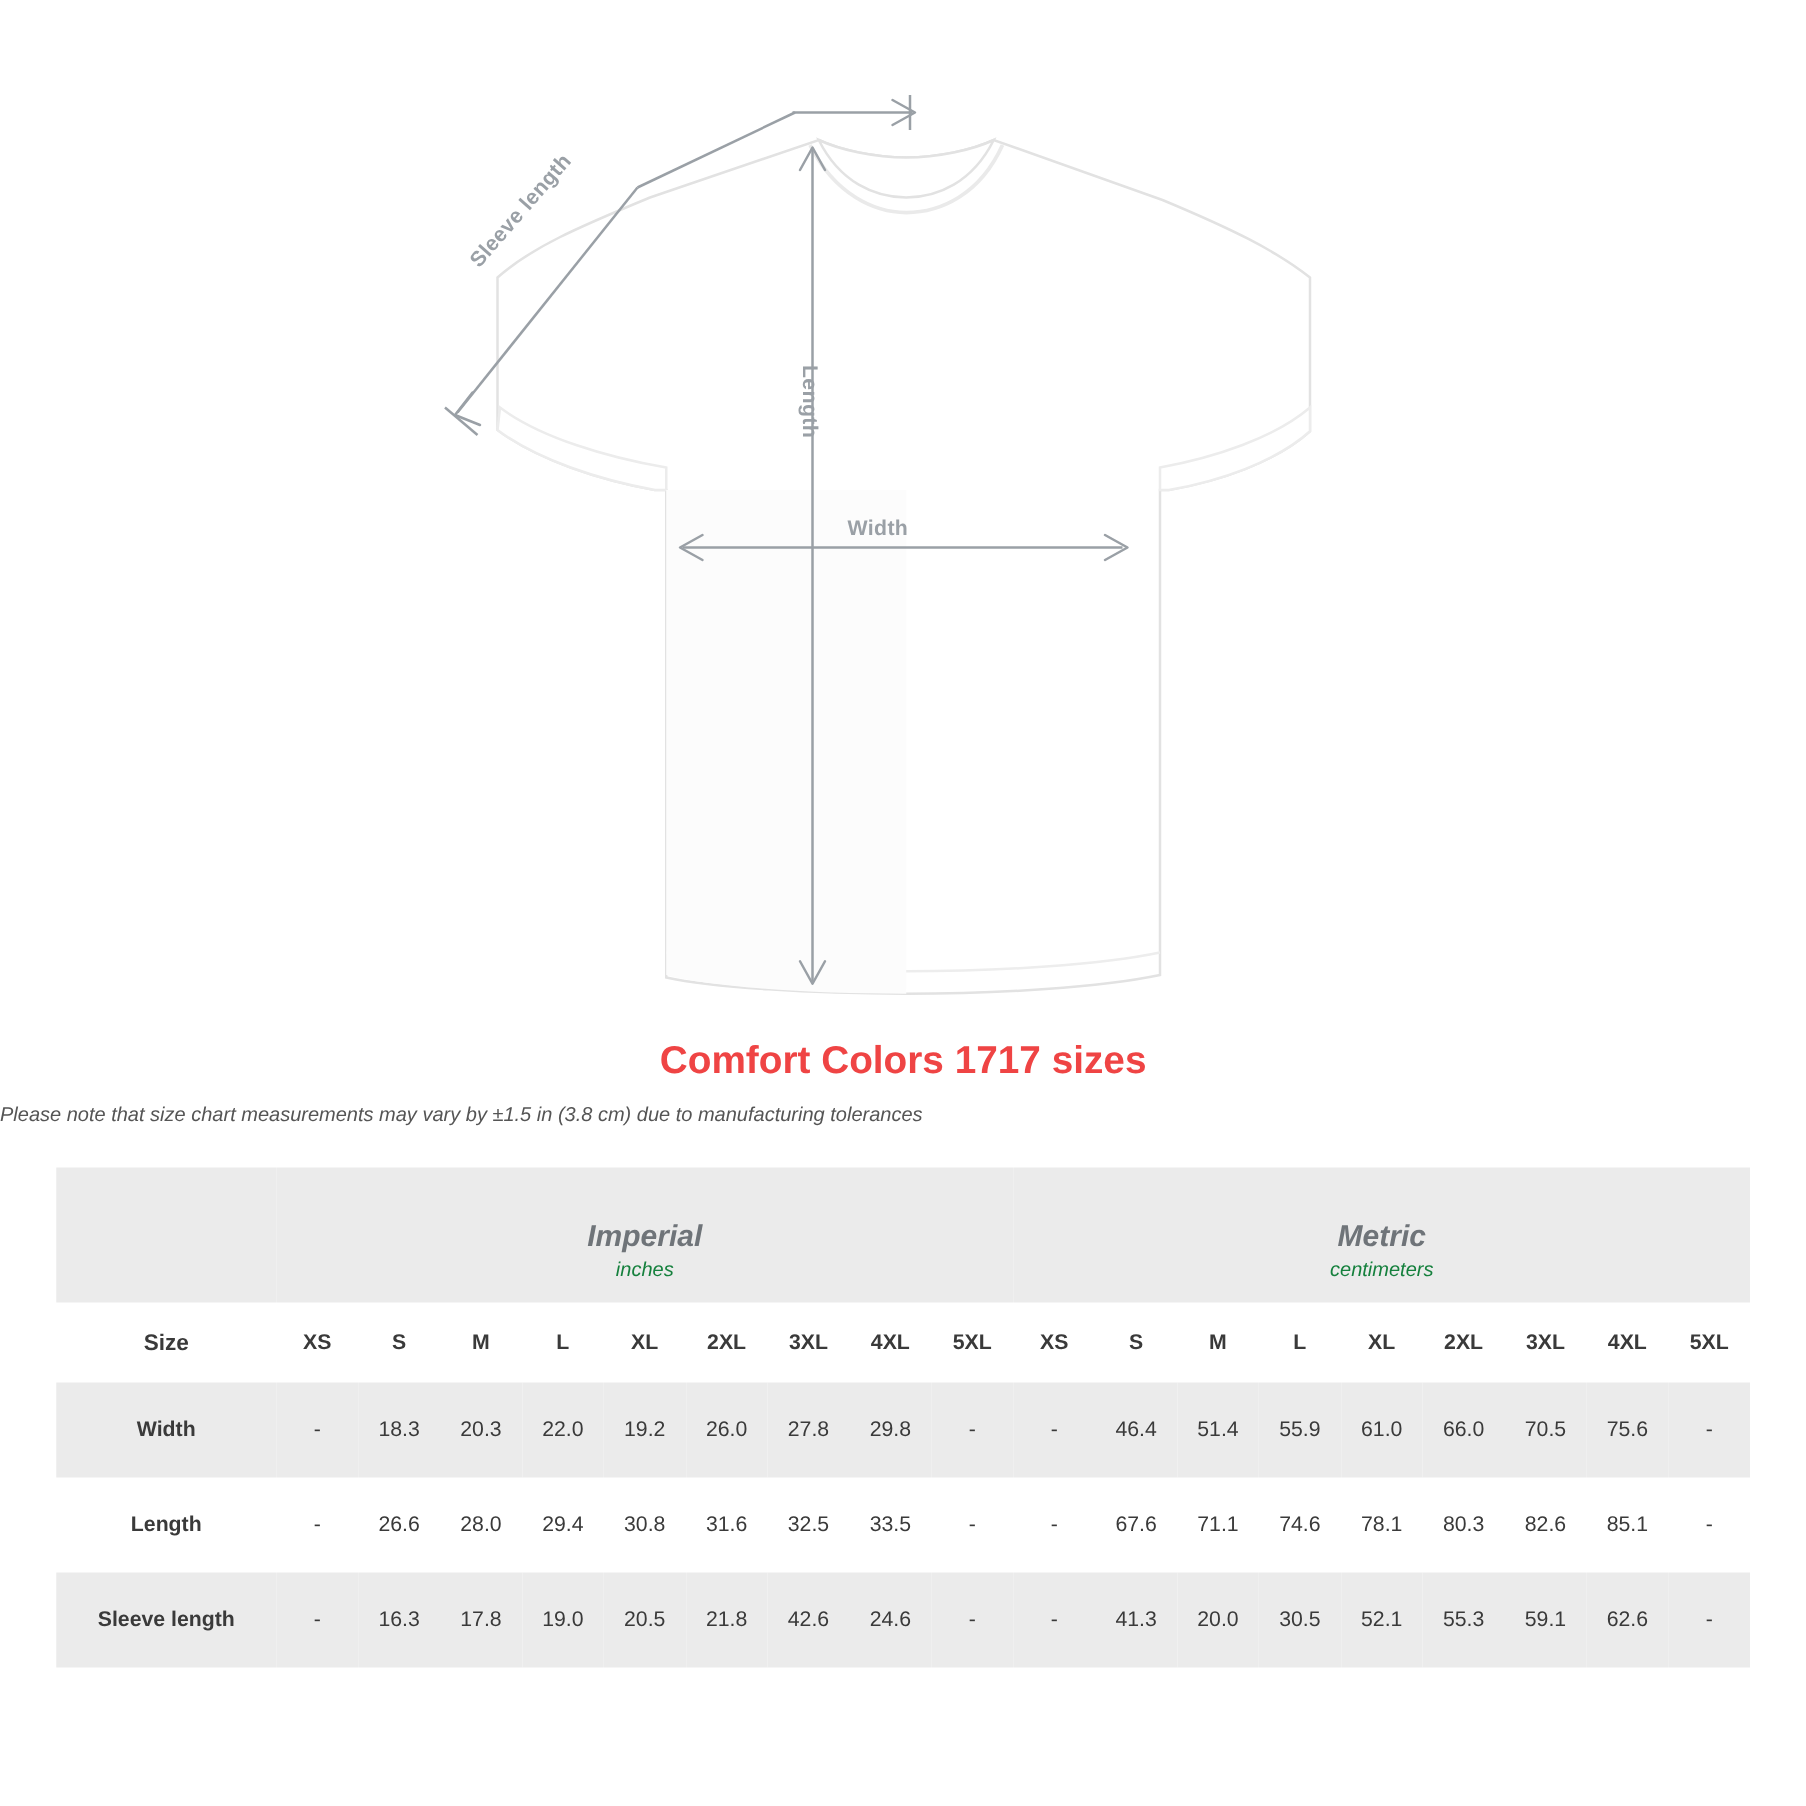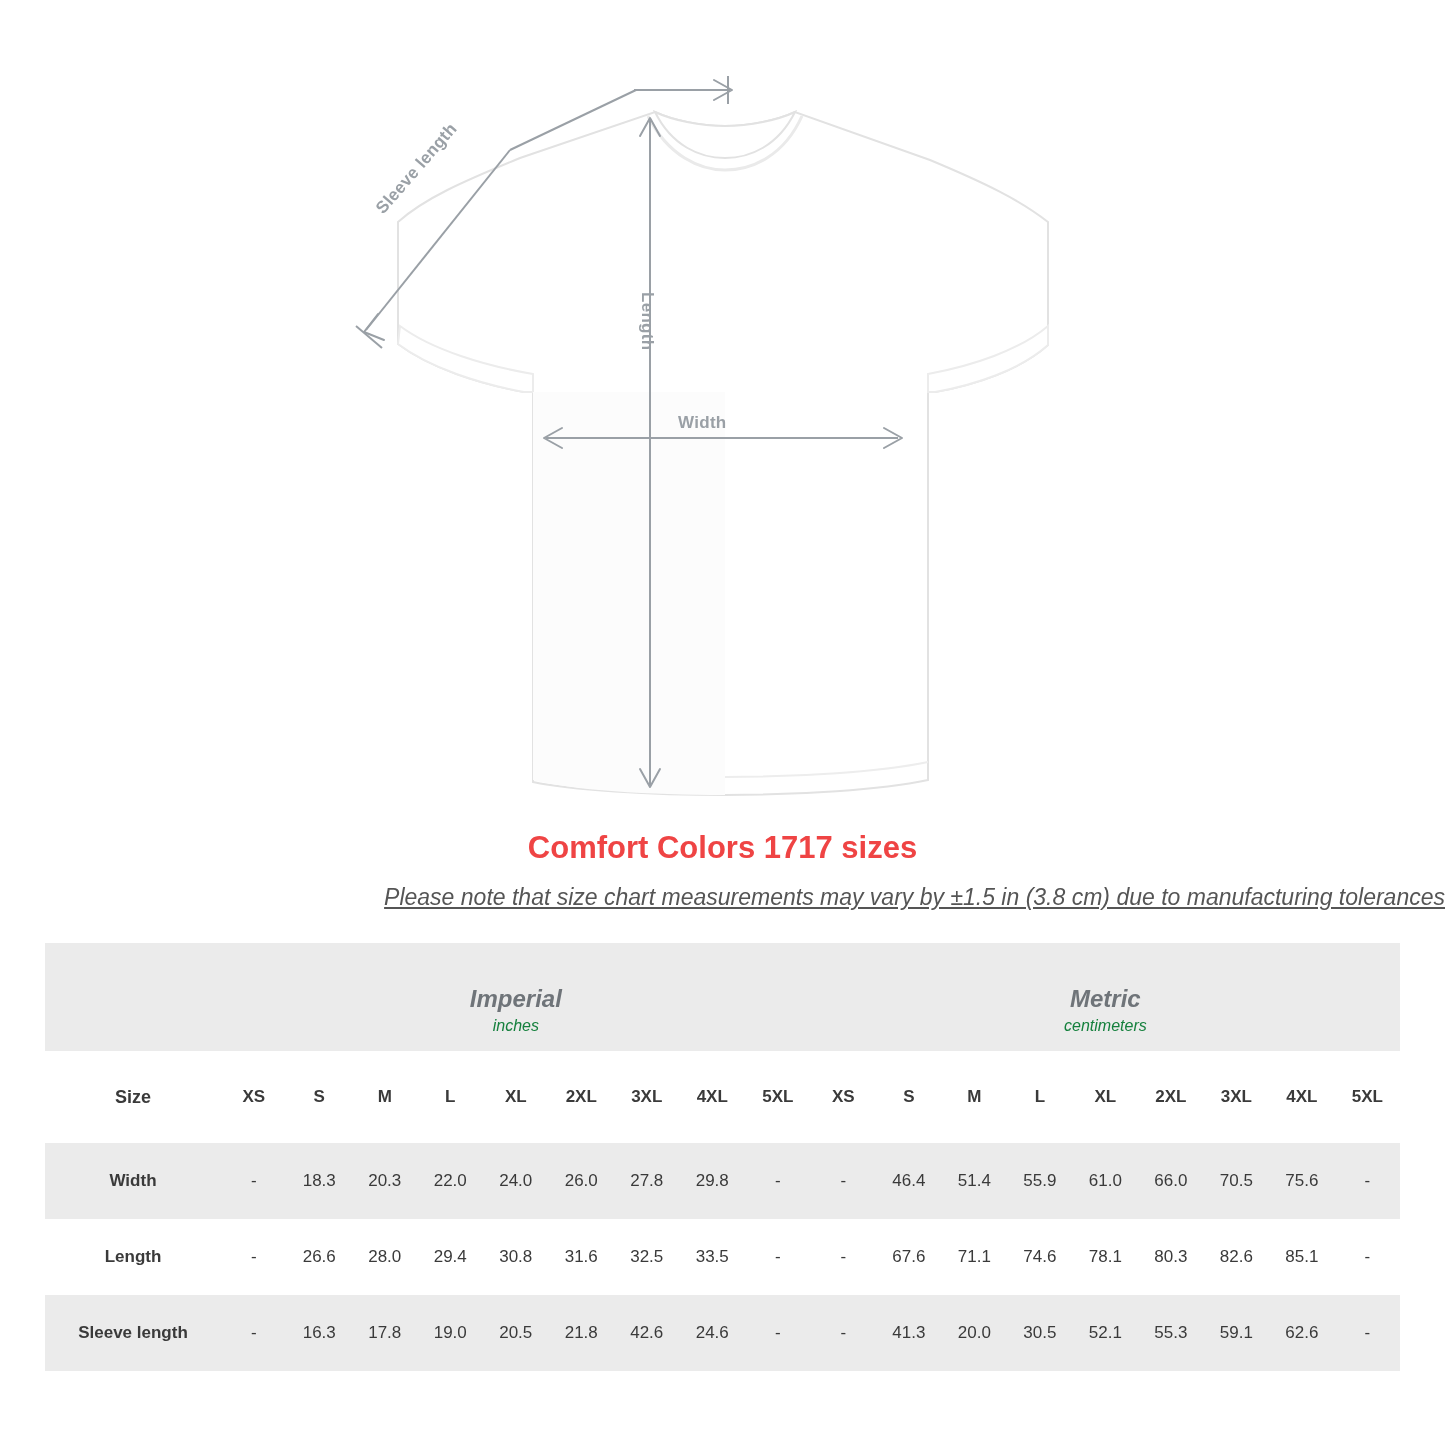--- a/index.html
+++ b/index.html
@@ -55,26 +55,25 @@
   
   .title {
     text-align: center;
     font-size: 31px;
     font-weight: bold;
     color: #ef4444;
     margin: 0;
     padding: 0 0 0 0;
   }
   .subtitle {
-    text-align: right;
-    font-size: 23px;
+    text-align: left;
+    font-size: 16px;
     font-style: italic;
     color: #555;
     margin: 18px 0 0 0;
-    text-decoration: underline;
   }
 
   
   .table-wrap {
     margin-top: 32px;
     padding: 0 45px;
     box-sizing: border-box;
     width: 1445px;
   }
   table.size-chart {
@@ -102,21 +101,21 @@
     line-height: 1.25;
     margin-top: 27px;
   }
   .unit-head .unit-sub {
     font-size: 16px;
     font-style: italic;
     color: #15803d;
     line-height: 1.5;
   }
   .row-head {
-    height: 92px;
+    height: 64px;
   }
   .row-head td {
     font-weight: bold;
     font-size: 17px;
     color: #2f2f2f;
   }
   .row-head td.size-word {
     font-size: 18px;
   }
   tr.data-row {
@@ -259,21 +258,21 @@
         <td>4XL</td>
         <td>5XL</td>
       </tr>
 
       <tr class="data-row shade">
         <td class="rowlabel">Width</td>
         <td>-</td>
         <td>18.3</td>
         <td>20.3</td>
         <td>22.0</td>
-        <td>24.0</td>
+        <td>19.2</td>
         <td>26.0</td>
         <td>27.8</td>
         <td>29.8</td>
         <td>-</td>
         <td>-</td>
         <td>46.4</td>
         <td>51.4</td>
         <td>55.9</td>
         <td>61.0</td>
         <td>66.0</td>

